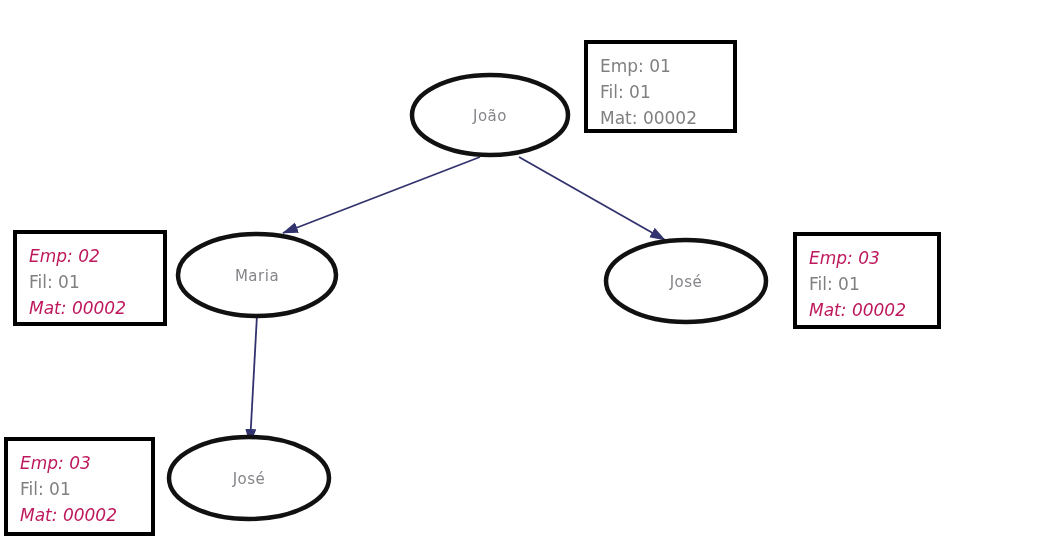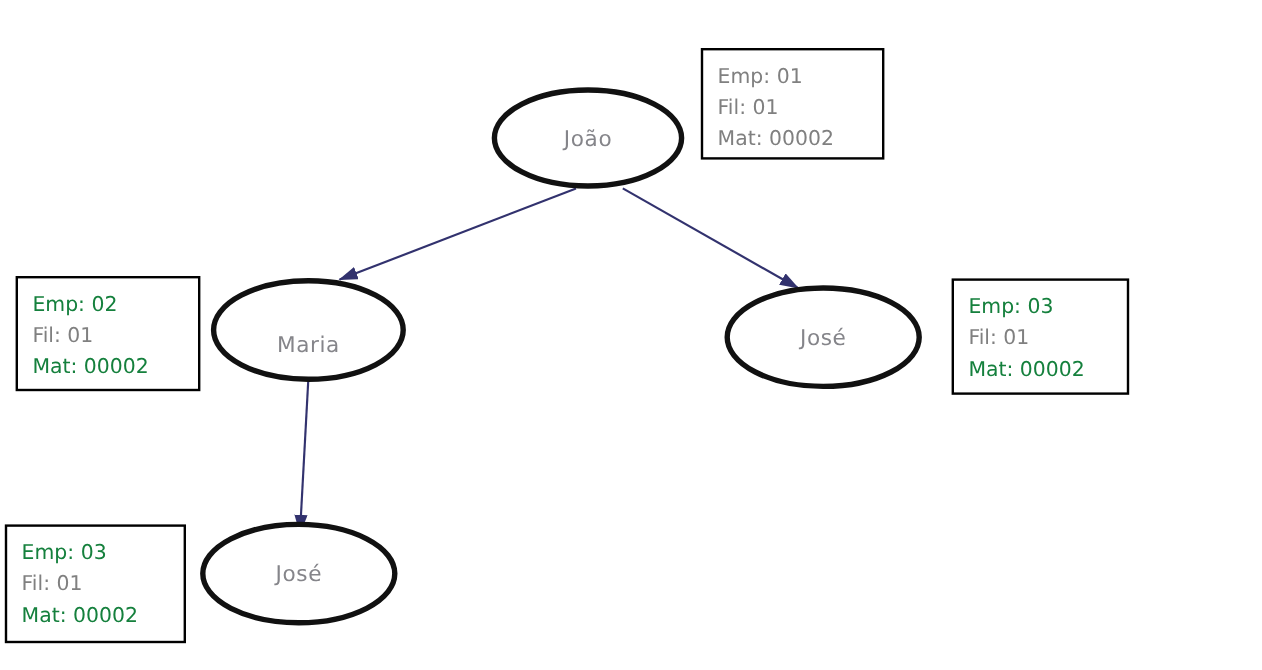--- a/index.html
+++ b/index.html
@@ -12,41 +12,41 @@
     overflow: hidden;
   }
   #diagram-svg {
     position: absolute;
     left: 0; top: 0;
     width: 1052px; height: 558px;
   }
   .node-label {
     position: absolute;
     color: #85858a;
-    font-size: 18px;
+    font-size: 15px;
     text-align: center;
     transform: translate(-50%, -50%);
     white-space: nowrap;
     letter-spacing: 0.5px;
   }
   .info-box {
     position: absolute;
-    border: 2px solid #000000;
+    border: 4px solid #000000;
     background: #ffffff;
     box-sizing: border-box;
     padding: 9px 8px 0 12px;
   }
   .info-line {
     display: block;
     font-size: 17px;
     line-height: 26px;
     white-space: nowrap;
   }
   .info-line[data-color="gray"] { color: #808080; }
-  .info-line[data-color="red"]  { color: #15803d; }
+  .info-line[data-color="red"]  { color: #be185d; font-style: italic; }
 </style>
 </head>
 <body>
 
 <div id="canvas">
 
   <svg id="diagram-svg" viewBox="0 0 1052 558" xmlns="http://www.w3.org/2000/svg">
     <defs>
       <marker id="arrowhead" markerUnits="userSpaceOnUse" markerWidth="18" markerHeight="13" refX="15" refY="5.5" orient="auto">
         <path d="M0,0 L16,5.5 L0,11 Z" fill="#32326e"></path>
@@ -57,21 +57,21 @@
     <line x1="519" y1="157" x2="665" y2="240" stroke="#32326e" stroke-width="1.8" marker-end="url(#arrowhead)"></line>
     <line x1="257" y1="315" x2="250" y2="444" stroke="#32326e" stroke-width="1.8" marker-end="url(#arrowhead)"></line>
 
     <ellipse cx="490" cy="115" rx="78" ry="40" fill="#ffffff" stroke="#111111" stroke-width="4.5"></ellipse>
     <ellipse cx="257" cy="275" rx="79" ry="41" fill="#ffffff" stroke="#111111" stroke-width="4.5"></ellipse>
     <ellipse cx="686" cy="281" rx="80" ry="41" fill="#ffffff" stroke="#111111" stroke-width="4.5"></ellipse>
     <ellipse cx="249" cy="478" rx="80" ry="41" fill="#ffffff" stroke="#111111" stroke-width="4.5"></ellipse>
   </svg>
 
   <div class="node-label" style="left:490px; top:116px;">João</div>
-  <div class="node-label" style="left:257px; top:276px;margin-top:12px;">Maria</div>
+  <div class="node-label" style="left:257px; top:276px;">Maria</div>
   <div class="node-label" style="left:686px; top:282px;">José</div>
   <div class="node-label" style="left:249px; top:479px;">José</div>
 
   <div class="info-box" style="left:584px; top:40px; width:153px; height:93px;">
     <span class="info-line" data-color="gray">Emp: 01</span>
     <span class="info-line" data-color="gray">Fil: 01</span>
     <span class="info-line" data-color="gray">Mat: 00002</span>
   </div>
 
   <div class="info-box" style="left:13px; top:230px; width:154px; height:96px;">

